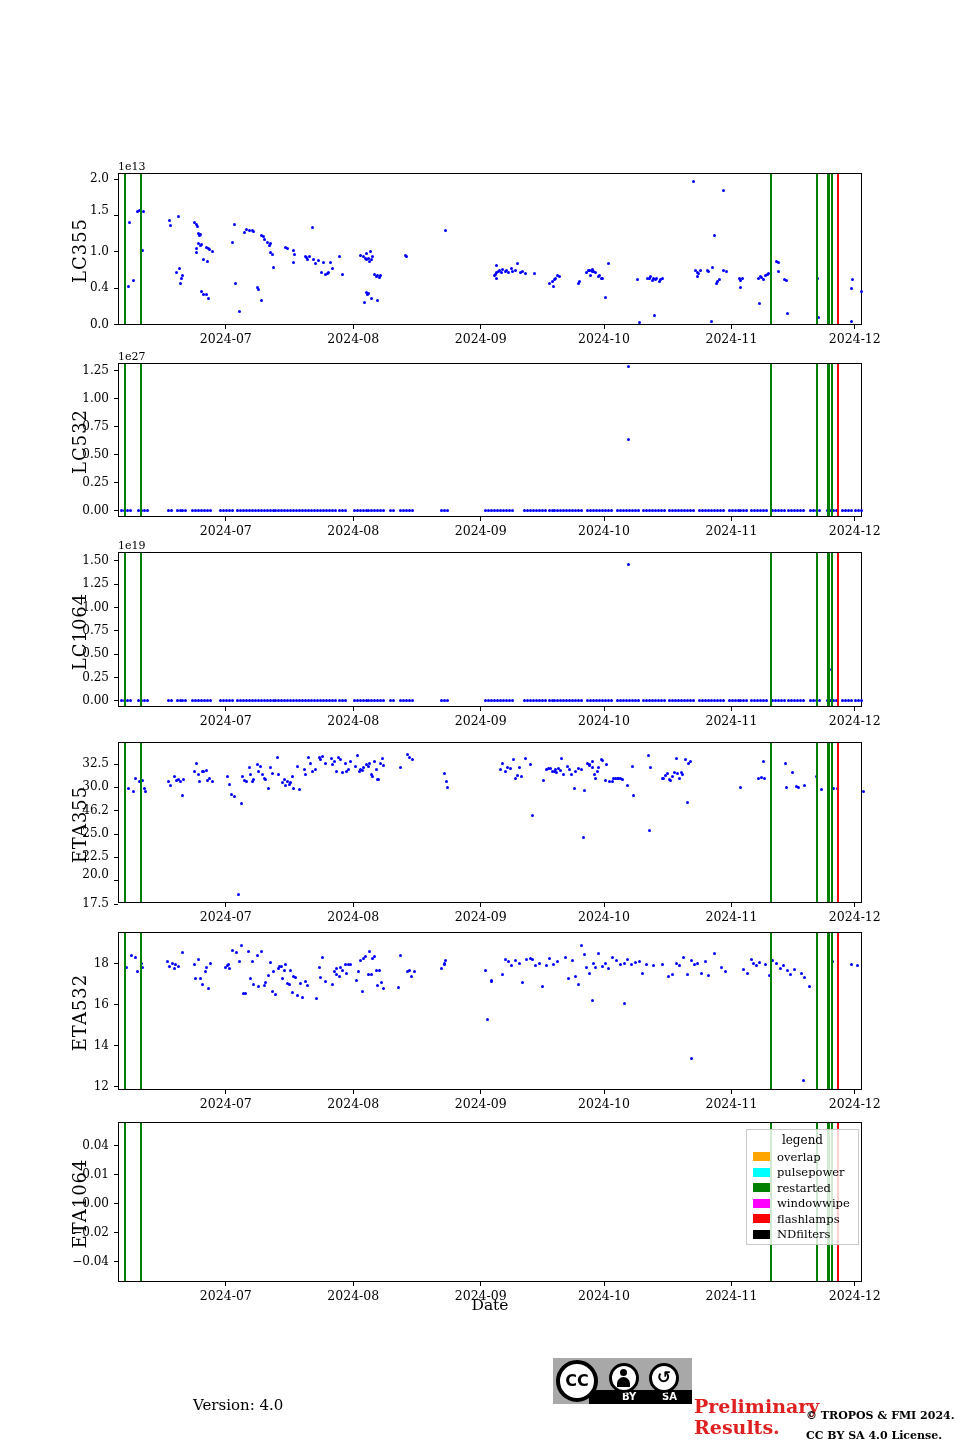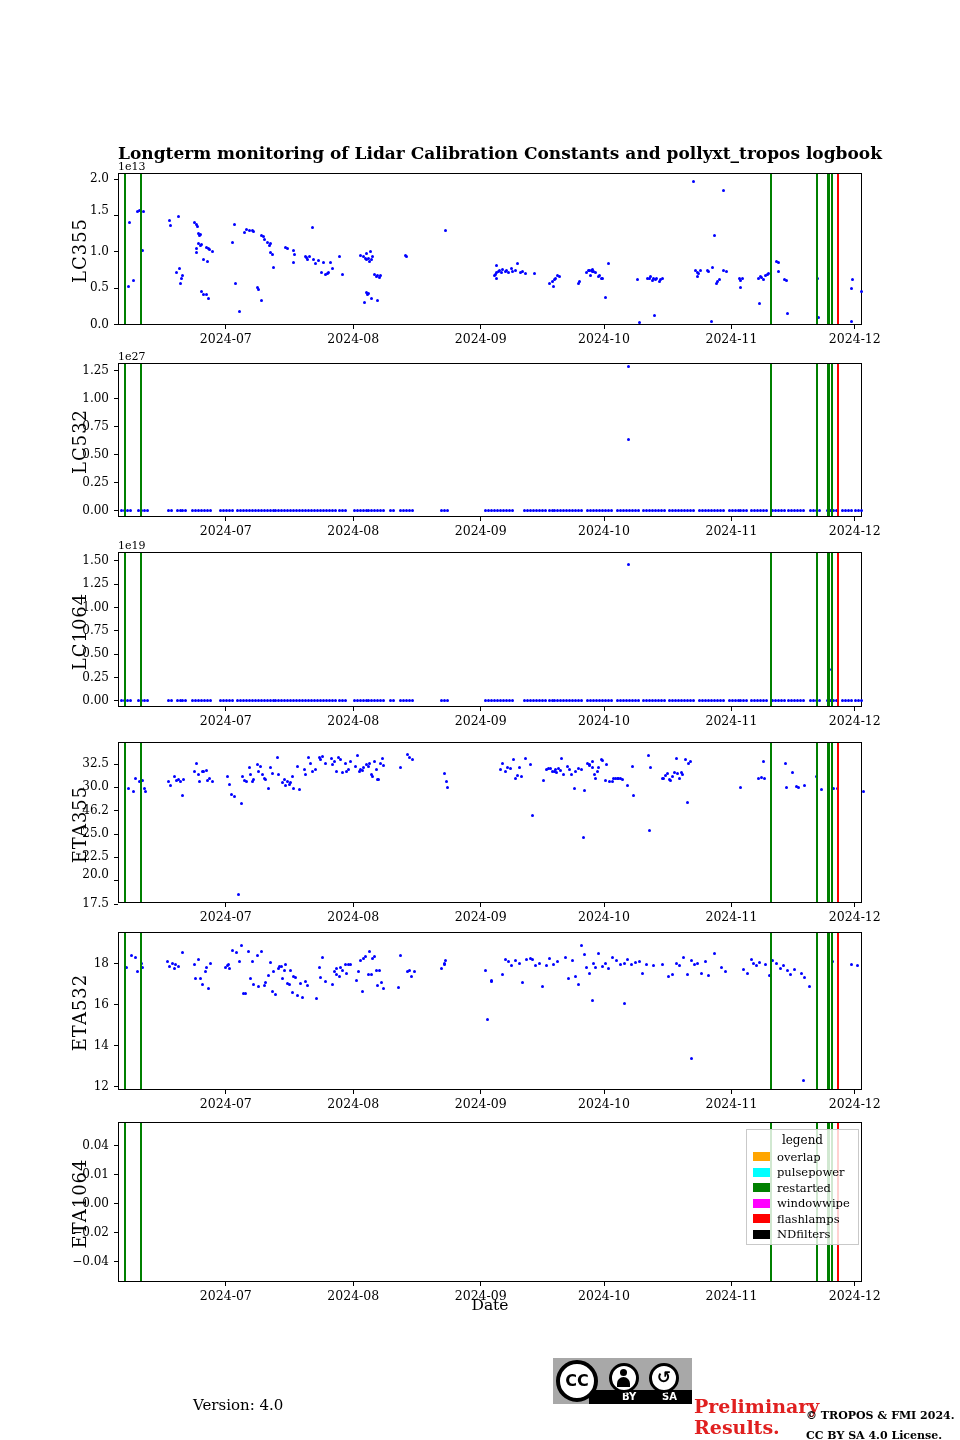--- a/index.html
+++ b/index.html
@@ -35,29 +35,28 @@
   .cc-small{position:absolute;top:5px;width:24px;height:24px;border:3px solid #000;
             border-radius:50%;background:#fff;text-align:center;}
   .cc-sa-glyph{font-family:"DejaVu Sans",sans-serif;font-weight:bold;font-size:17px;line-height:23px;display:block;}
   .person-head{position:absolute;left:8px;top:3px;width:7px;height:7px;border-radius:50%;background:#000;}
   .person-body{position:absolute;left:5px;top:11px;width:13px;height:10px;border-radius:7px 7px 0 0;background:#000;}
 </style>
 </head>
 <body>
 
 <div id="page">
-  <div class="title" style="top:143px;">Longterm monitoring of Lidar Calibration Constants and pollyxt_tropos logbook</div>
   <div id="charts">
       <div class="chart" style="top: 173px; height: 152px;">
         <div class="ylab" style="left: -75px; top: 66px; width: 150px; text-align: center; margin-left: -40px;">LC355</div>
         <div class="offset" style="left: -1px; top: -14px;">1e13</div>
         <div class="tickmark" style="left: -5px; top: 150.045px; width: 4px; height: 1px;"></div>
         <div class="ytick-label" style="left: -56px; top: 142.545px;">0.0</div>
         <div class="tickmark" style="left: -5px; top: 113.682px; width: 4px; height: 1px;"></div>
-        <div class="ytick-label" style="left: -56px; top: 106.182px;">0.5</div>
+        <div class="ytick-label" style="left: -56px; top: 106.182px;">0.4</div>
         <div class="tickmark" style="left: -5px; top: 77.3182px; width: 4px; height: 1px;"></div>
         <div class="ytick-label" style="left: -56px; top: 69.8182px;">1.0</div>
         <div class="tickmark" style="left: -5px; top: 40.9545px; width: 4px; height: 1px;"></div>
         <div class="ytick-label" style="left: -56px; top: 29px;">1.5</div>
         <div class="tickmark" style="left: -5px; top: 4.59091px; width: 4px; height: 1px;"></div>
         <div class="ytick-label" style="left: -56px; top: -2.90909px;">2.0</div>
         <div class="tickmark" style="left: 106.338px; bottom: -5px; width: 1px; height: 4px;"></div>
         <div class="xtick-label" style="left: 71.8384px; top: 157px;">2024-07</div>
         <div class="tickmark" style="left: 233.786px; bottom: -5px; width: 1px; height: 4px;"></div>
         <div class="xtick-label" style="left: 199.286px; top: 157px;">2024-08</div>

